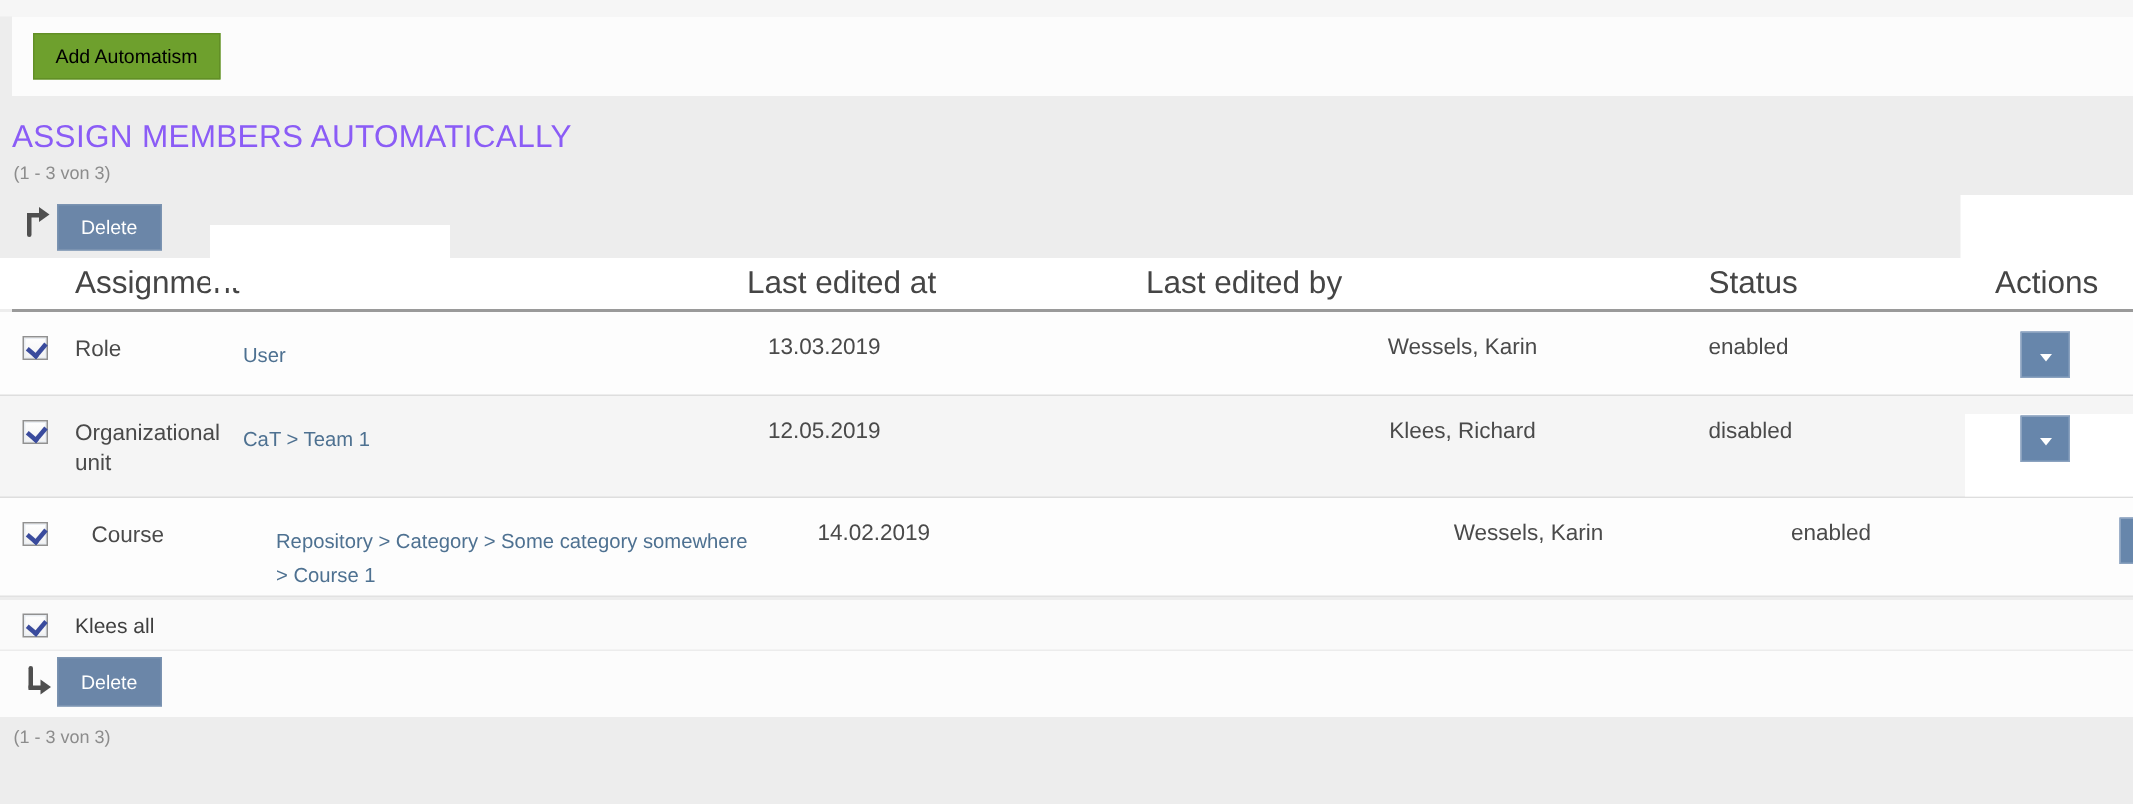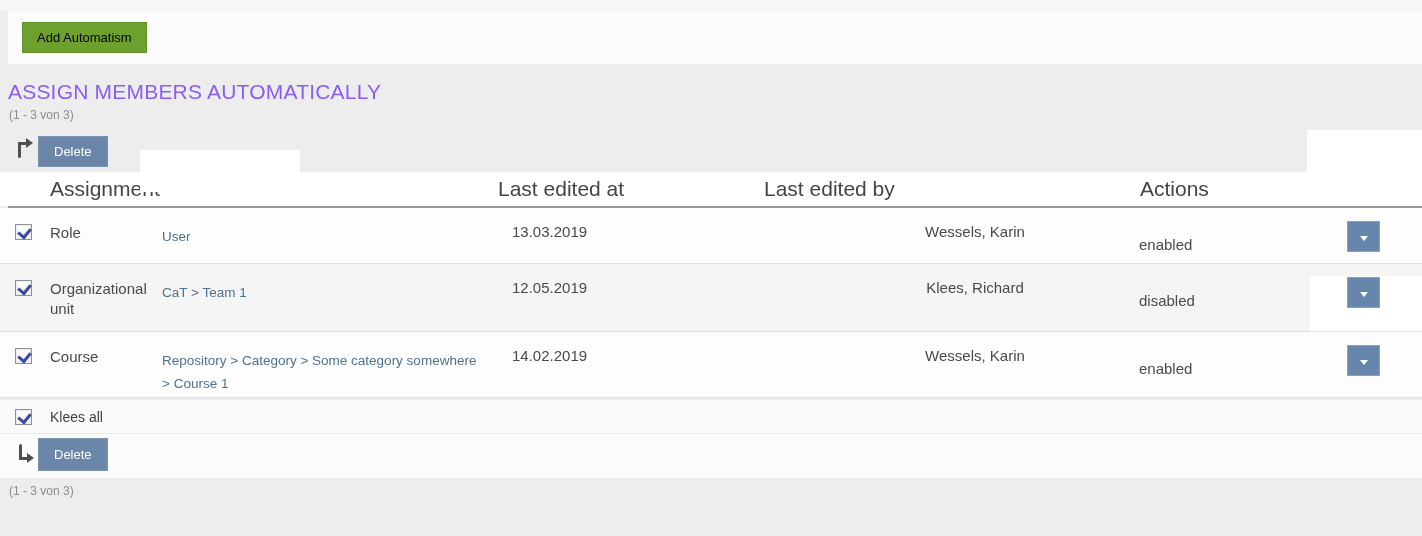--- a/index.html
+++ b/index.html
@@ -64,28 +64,28 @@
   .th-by { margin-left:-19px; }
   .th-status { padding-left:6px; }
   .th-actions { padding-left:7px; }
   .thead-border { position:absolute; left:8px; top:206px; right:0; height:2px; background:#9a9a9a; }
 
   .tbody { position:absolute; left:0; top:208px; right:0; }
   .trow > div { align-self:start; }
   .trow { font-size:15px; }
   .trow-1 { height:56px; background:#fdfdfd; border-bottom:1px solid #dedede; }
   .trow-2 { height:68px; background:#f5f5f5; border-bottom:1px solid #dedede; }
-  .trow-3 { height:66px; background:#fdfdfd; border-bottom:1px solid #e2e2e2; }
+  .trow-3 { height:66px; background:#fdfdfd; border-bottom:1px solid #e2e2e2;gap:11px; }
   .cell-cb { padding-top:16px; }
   .cell-type { padding-top:15px; padding-right:8px; line-height:1.35; color:#4a4a4a; }
   .cell-target { padding-top:17px; padding-right:18px; font-size:13.5px; line-height:23px; }
   .cell-target a { color:#4e7191; text-decoration:none; cursor:pointer; }
   .cell-date { padding-top:15px; padding-left:14px; }
   .cell-by { padding-top:15px; padding-left:34px;text-align:center; }
-  .cell-status { padding-top:28px; padding-left:6px; }
+  .cell-status { padding-top:15px; padding-left:6px; }
   .cell-actions { padding-top:13px; padding-left:24px; }
 
   .btn-actions {
     position:relative; z-index:2;
     width:33px; height:31px; background:#6786ab; border:1px solid #8ba2bf;
     display:flex; align-items:center; justify-content:center; cursor:pointer;
   }
   .caret-down {
     width:0; height:0; margin-top:3px;
     border-left:4px solid transparent; border-right:4px solid transparent;
@@ -143,20 +143,21 @@
       <i class="head"></i>
     </span>
   <button class="btn-blue" style="position:absolute; left:38px; top:136px;">Delete</button>
 
   <div class="thead grid-cols">
     <div></div>
     <div>Assignment</div>
     <div></div>
     <div>Last edited at</div>
     <div class="th-by">Last edited by</div>
+    <div class="th-status">Status</div>
     <div class="th-actions">Actions</div>
   </div>
   <div class="thead-border"></div>
 
   <div class="tbody">
 
     <div class="trow trow-1 grid-cols">
       <div class="cell-cb"><span class="cb checked"></span></div>
       <div class="cell-type">Role</div>
       <div class="cell-target"><a>User</a></div>

